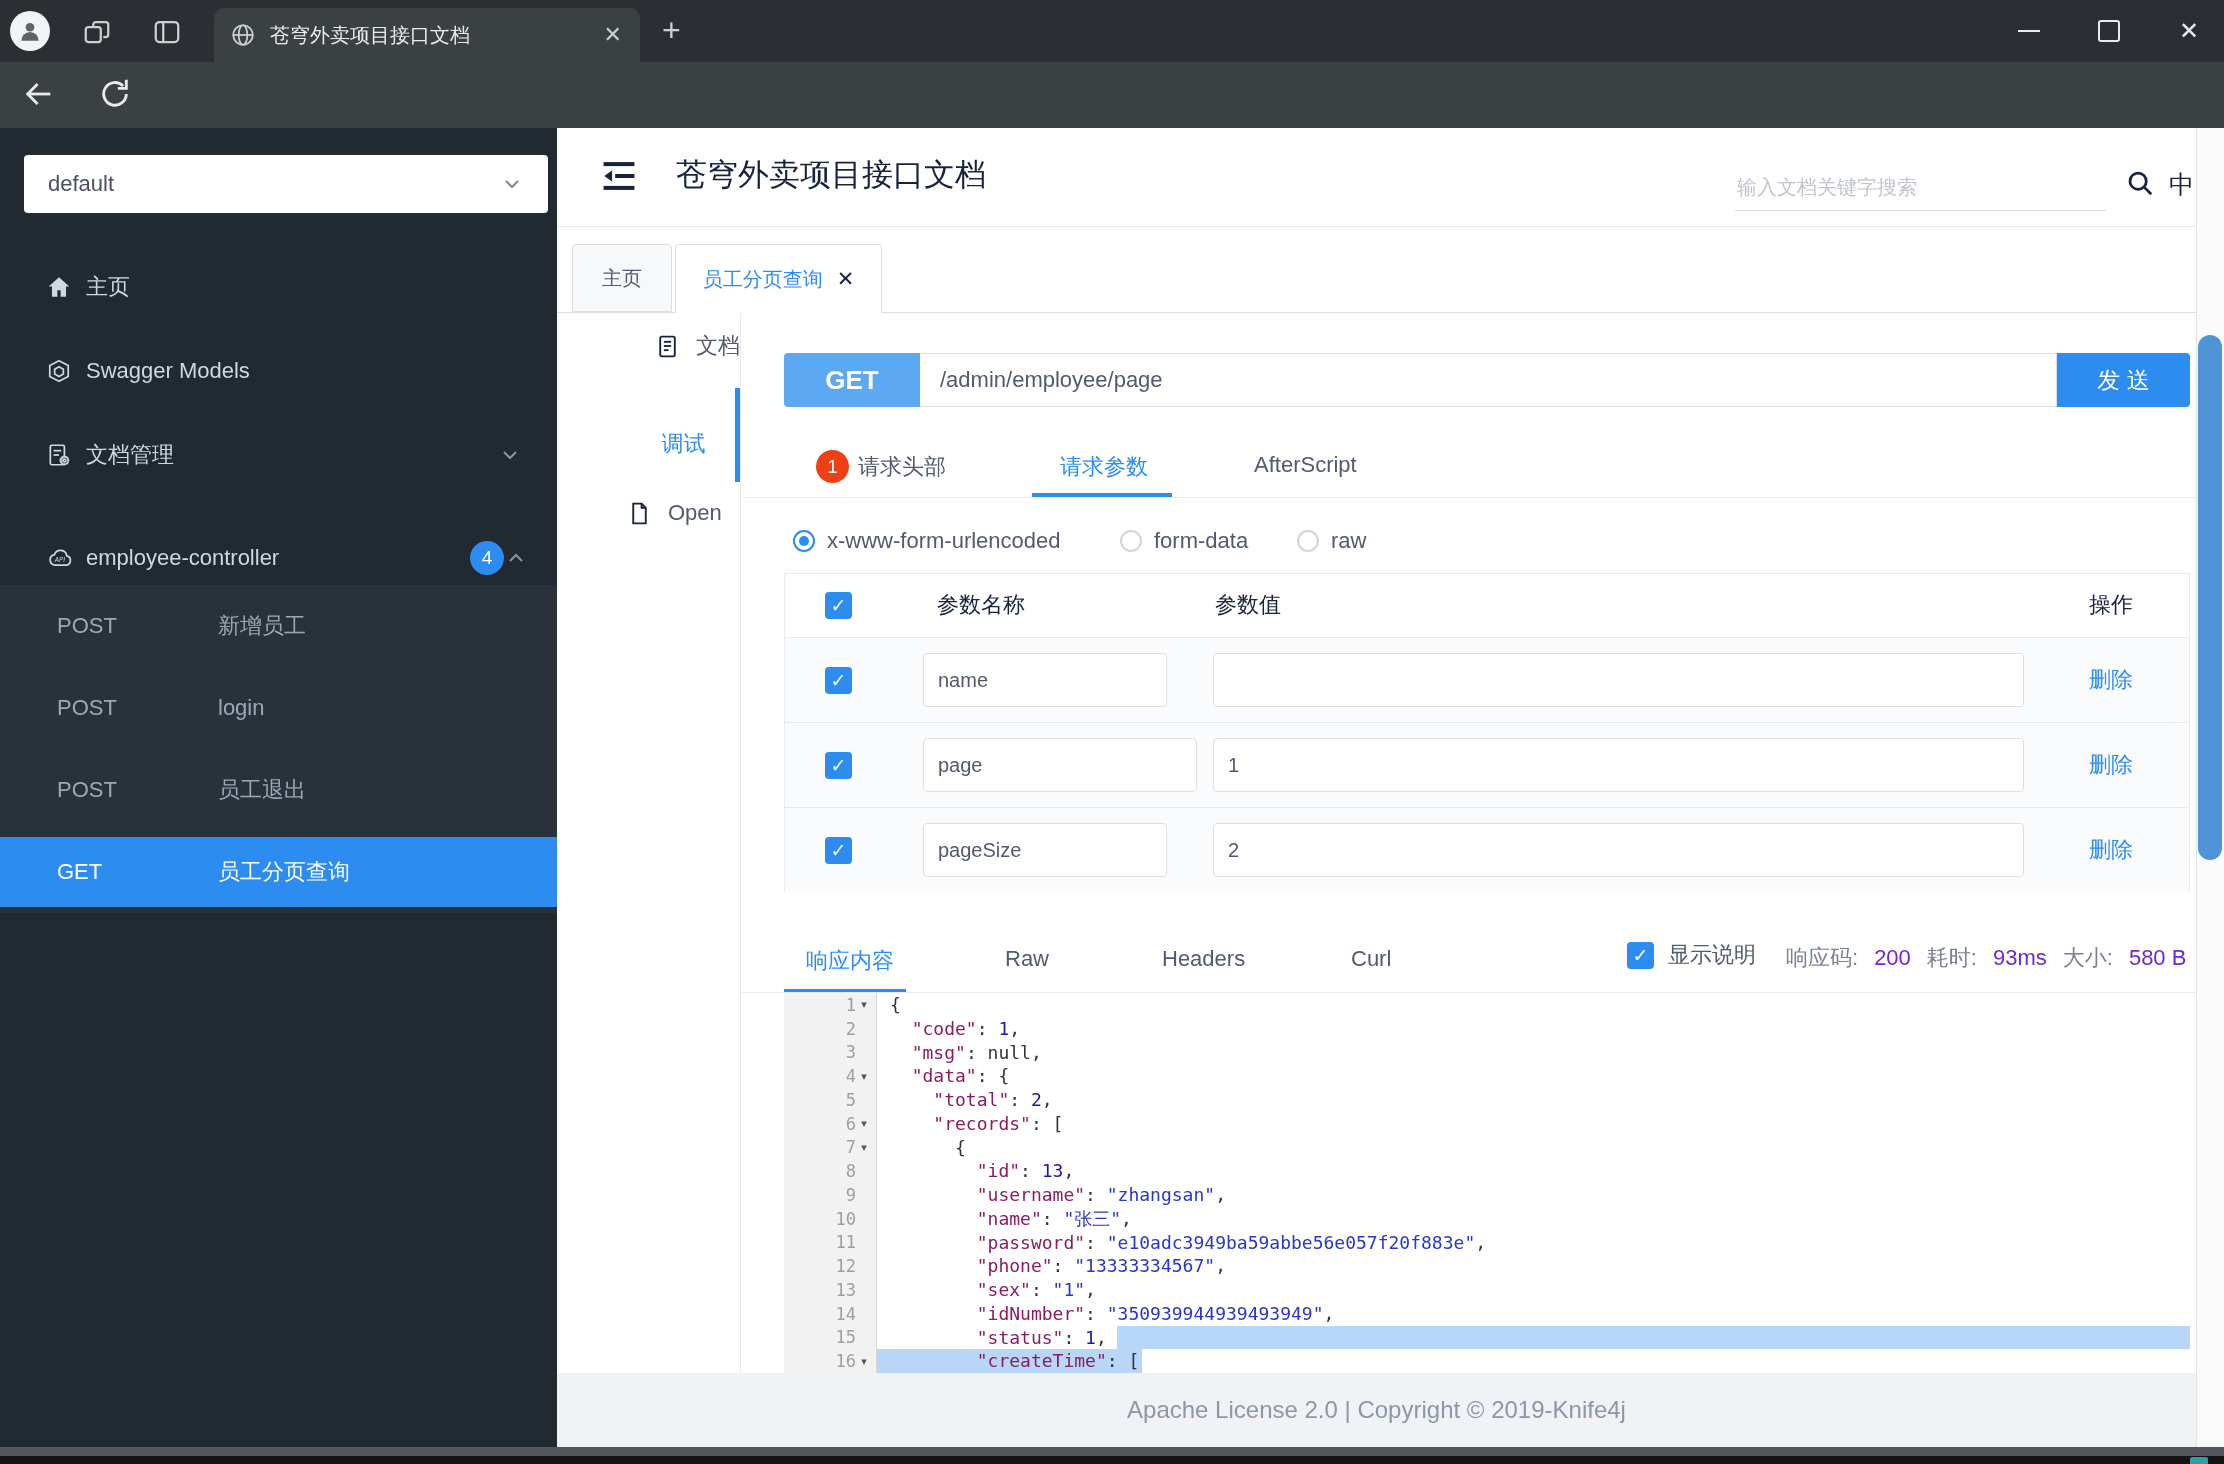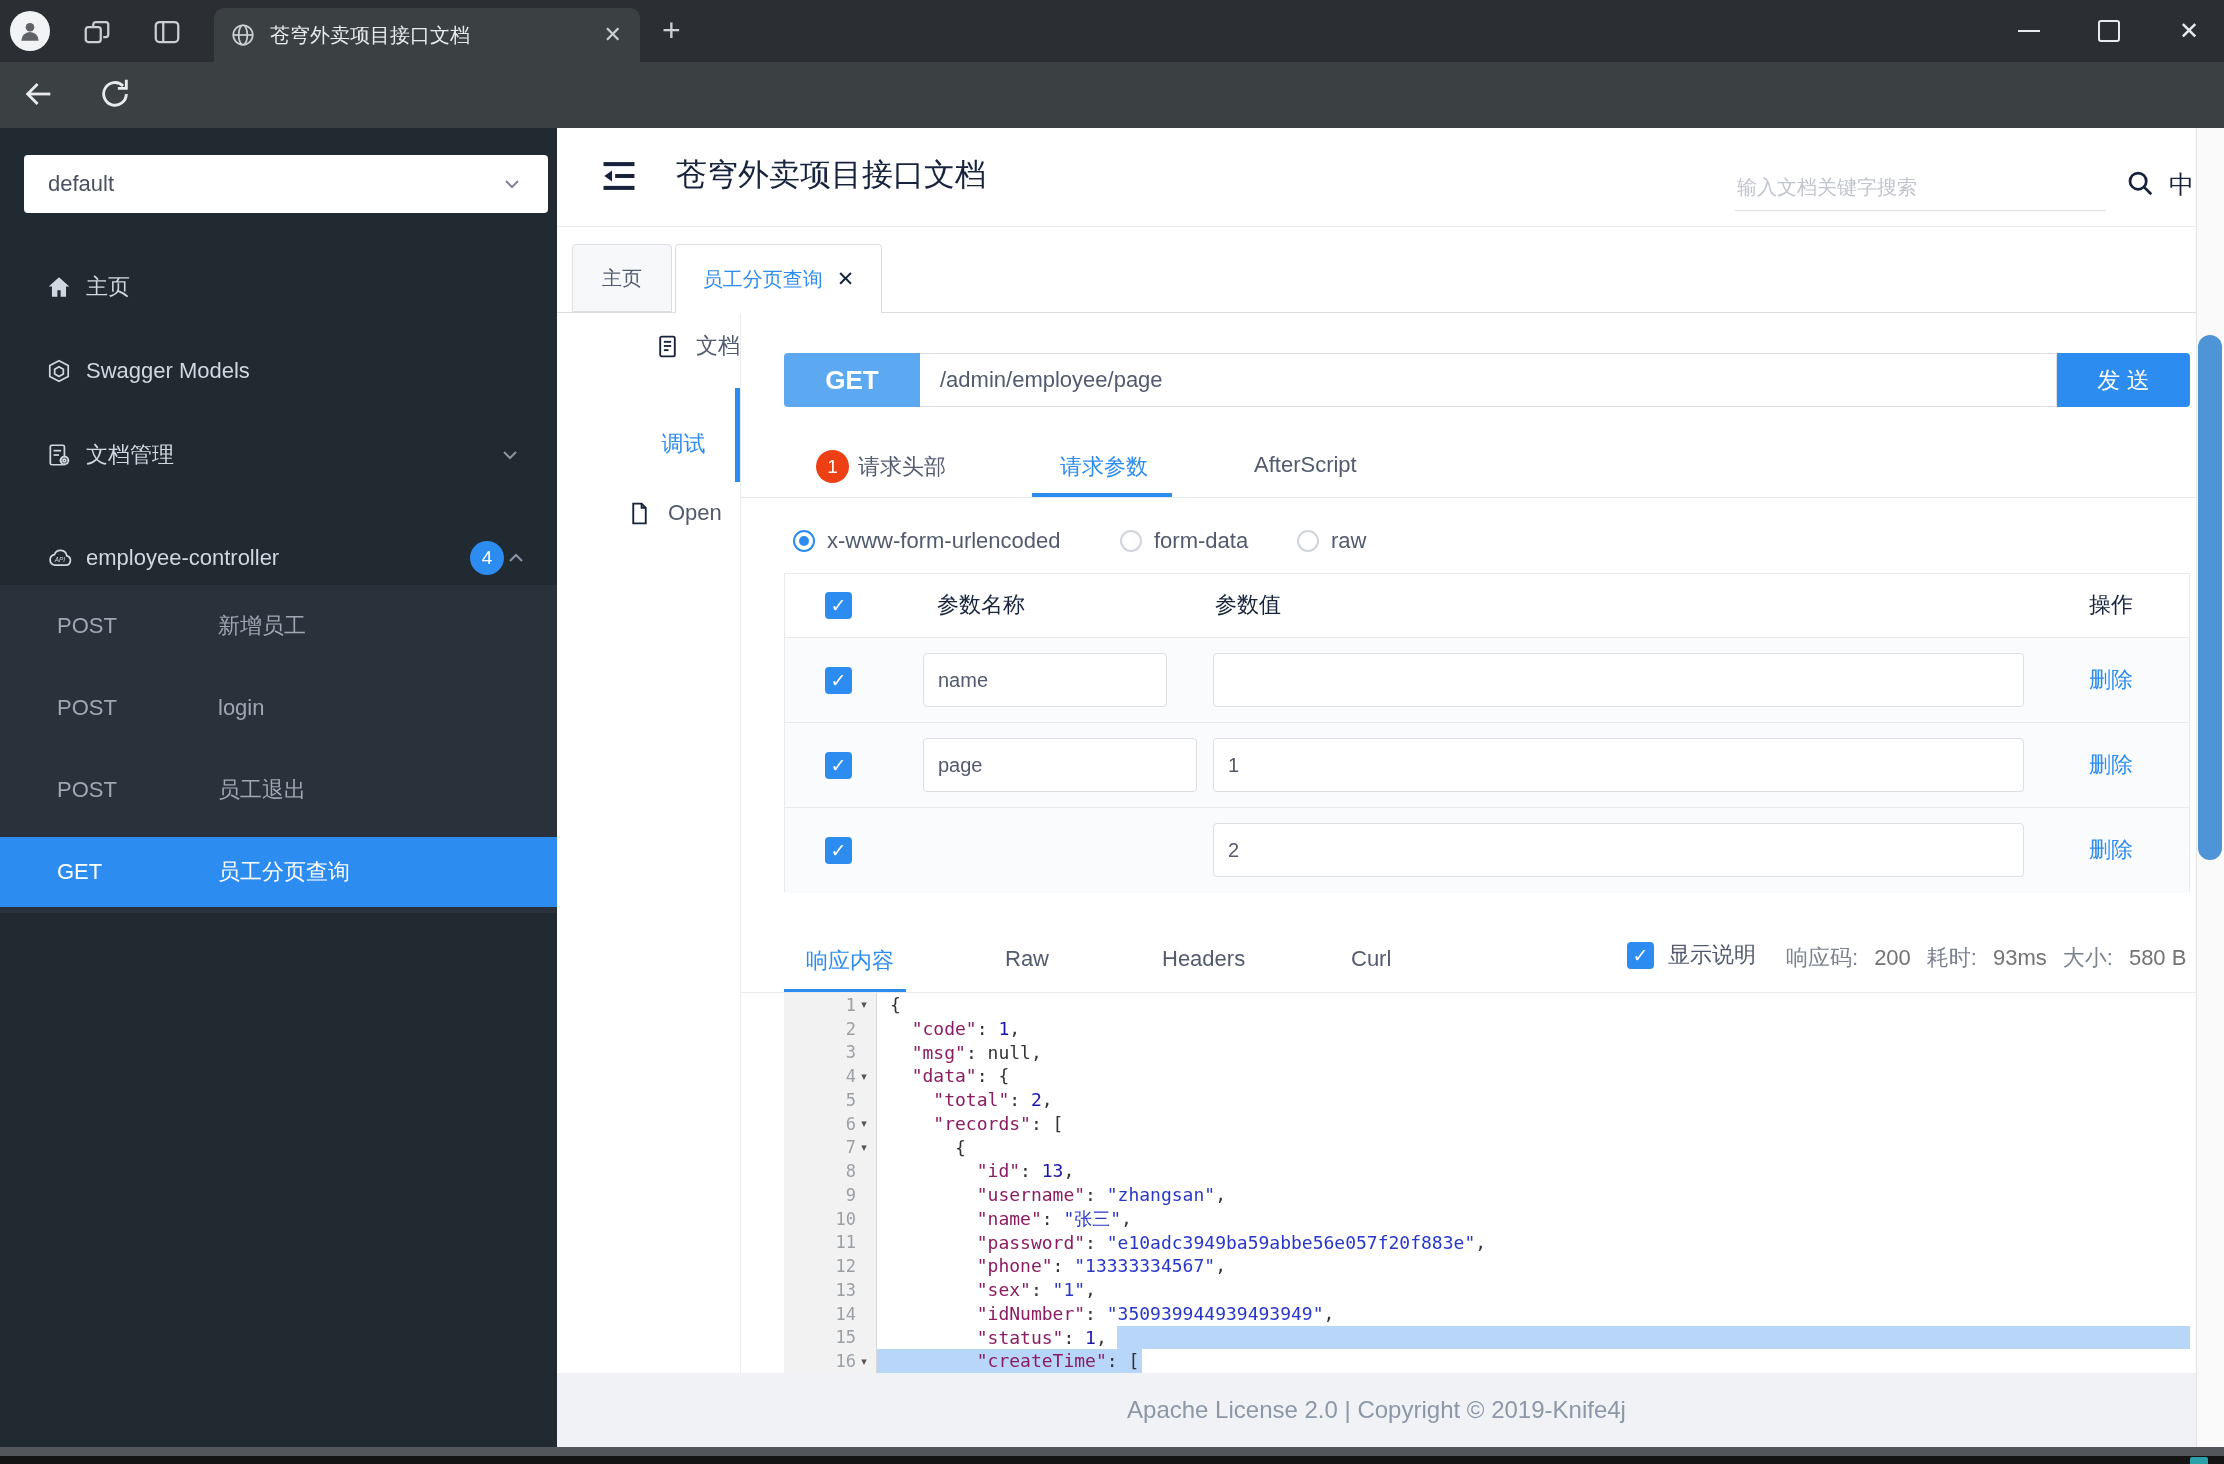--- a/index.html
+++ b/index.html
@@ -77,21 +77,21 @@
   .th-label{position:absolute;top:16px;font-size:22px;color:#17233d;}
   .checkbox{width:27px;height:27px;border-radius:4px;background:#2d8cf0;color:#fff;font-size:19px;
             display:flex;align-items:center;justify-content:center;}
   .cell-input{position:absolute;top:15px;height:54px;box-sizing:border-box;border:1px solid #dcdee2;border-radius:4px;
               font-size:20px;color:#515a6e;padding-left:14px;outline:none;background:#fff;font-family:"Liberation Sans",sans-serif;}
   .del-link{position:absolute;left:1304px;top:27px;font-size:22px;color:#2d8cf0;}
 
   .rs-tab{position:absolute;top:818px;font-size:22px;color:#515a6e;}
   .rs-underline{position:absolute;left:227px;top:861px;width:122px;height:4px;background:#2d8cf0;}
   .meta-label{font-size:22px;color:#7a8290;}
-  .meta-val{font-size:22px;color:#737373;}
+  .meta-val{font-size:22px;color:#6d28d9;}
 
   
   .gutter{position:absolute;left:227px;top:865px;width:93px;height:380px;background:#f2f2f2;border-right:1px solid #d8d8d8;box-sizing:border-box;}
   .gl{height:23.75px;display:flex;align-items:center;justify-content:flex-end;padding-right:4px;box-sizing:border-box;}
   .gl .num{color:#9aa0a6;font-size:17px;font-family:"DejaVu Sans Mono",monospace;}
   .gl .fold{width:16px;font-size:11px;color:#555;text-align:center;}
   .codebox{position:absolute;left:320px;top:865px;width:1313px;height:380px;background:#fff;overflow:hidden;}
   .cl{position:relative;height:23.75px;line-height:23.75px;white-space:pre;padding-left:13px;
       font-family:"DejaVu Sans Mono",monospace;font-size:18px;z-index:2;}
   .tk-k{color:#8b1c62;} .tk-s{color:#2836c9;} .tk-n{color:#1c16a8;} .tk-u{color:#333;} .tk-p{color:#333;}
@@ -387,20 +387,21 @@
             <span class="del-link">删除</span>
           </div>
           <div class="t-row" style="top: 148px;">
             <span class="checkbox abs" style="left: 40px; top: 29px;">✓</span>
             <input class="cell-input" value="page" style="left: 138px; width: 274px;">
             <input class="cell-input" value="1" style="left: 428px; width: 811px;">
             <span class="del-link">删除</span>
           </div>
           <div class="t-row" style="top: 233px;">
             <span class="checkbox abs" style="left: 40px; top: 29px;">✓</span>
+            <input class="cell-input" value="pageSize" style="left: 138px; width: 244px;">
             <input class="cell-input" value="2" style="left: 428px; width: 811px;">
             <span class="del-link">删除</span>
           </div>
         </div>
     </div>
 
     <span class="rs-tab" style="left:249px;color:#2d8cf0;">响应内容</span>
     <span class="rs-tab" style="left:448px;">Raw</span>
     <span class="rs-tab" style="left:605px;">Headers</span>
     <span class="rs-tab" style="left:794px;">Curl</span>

